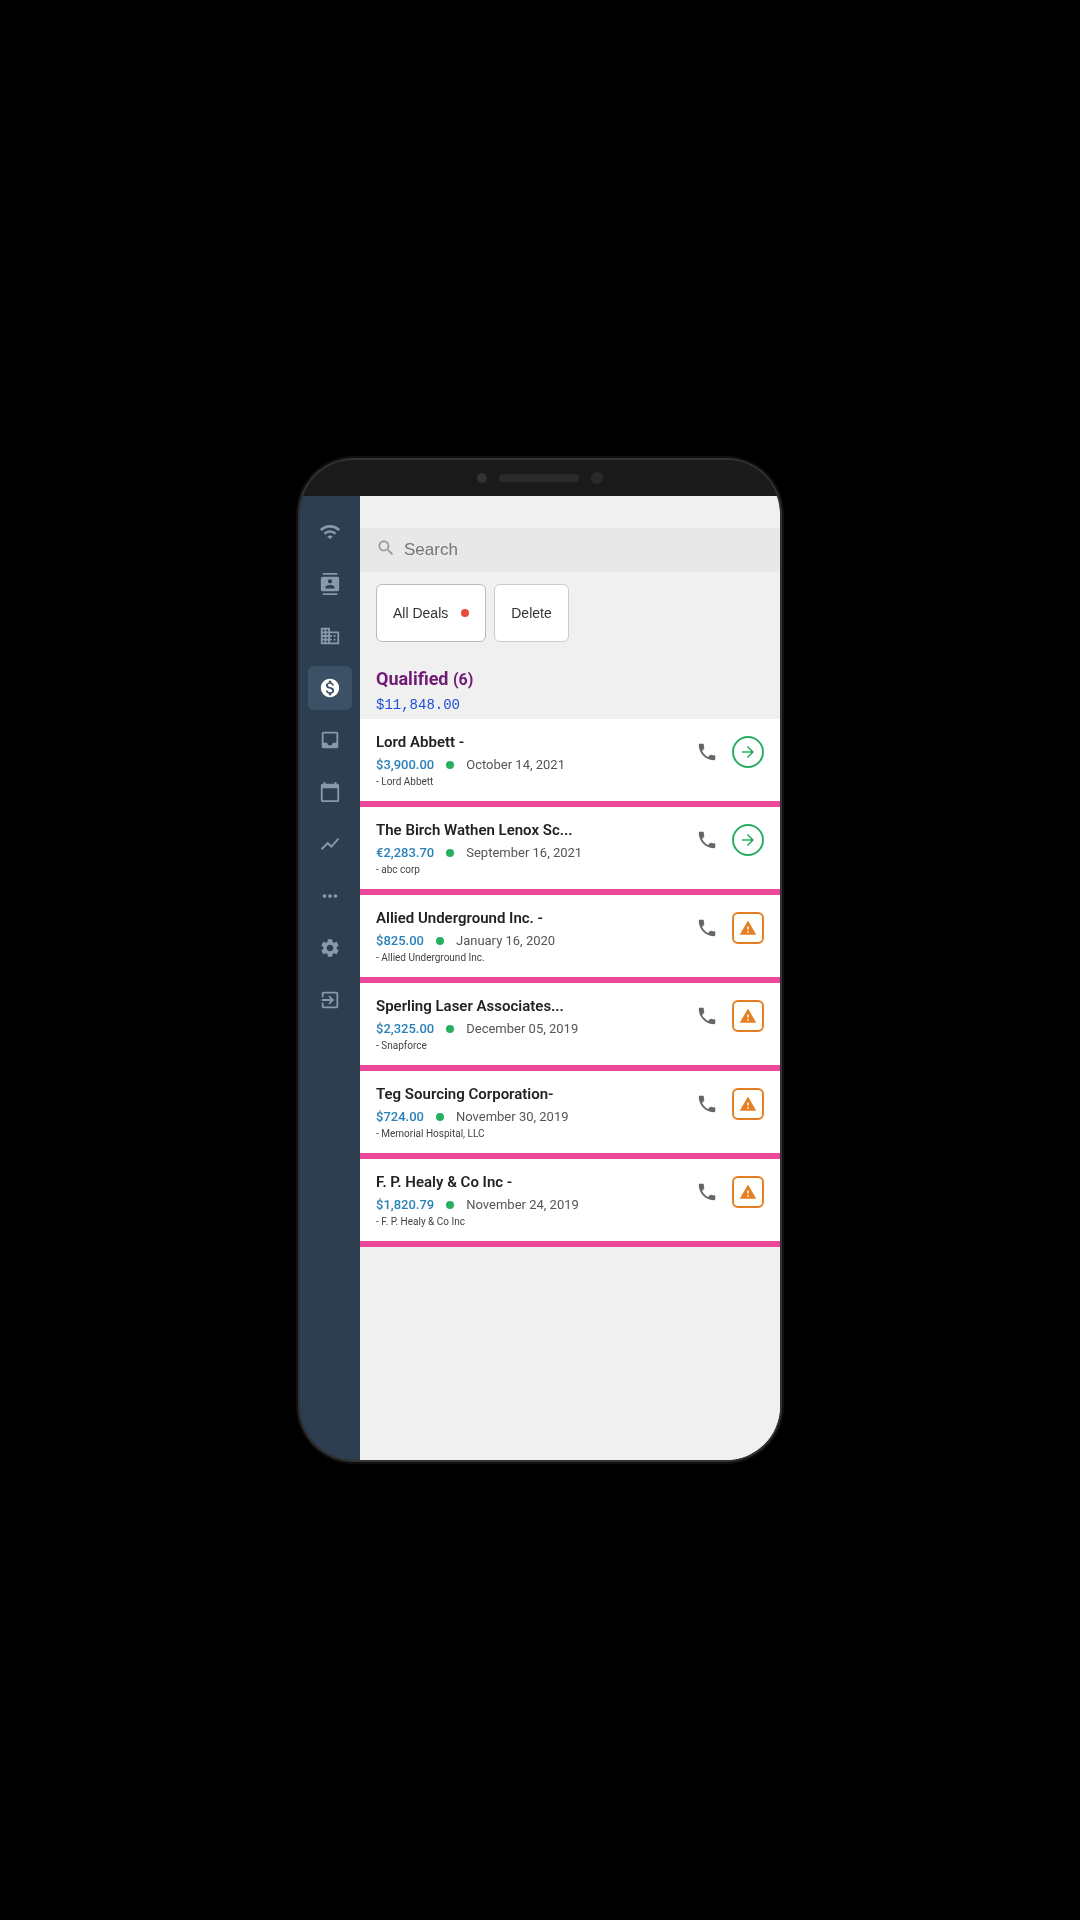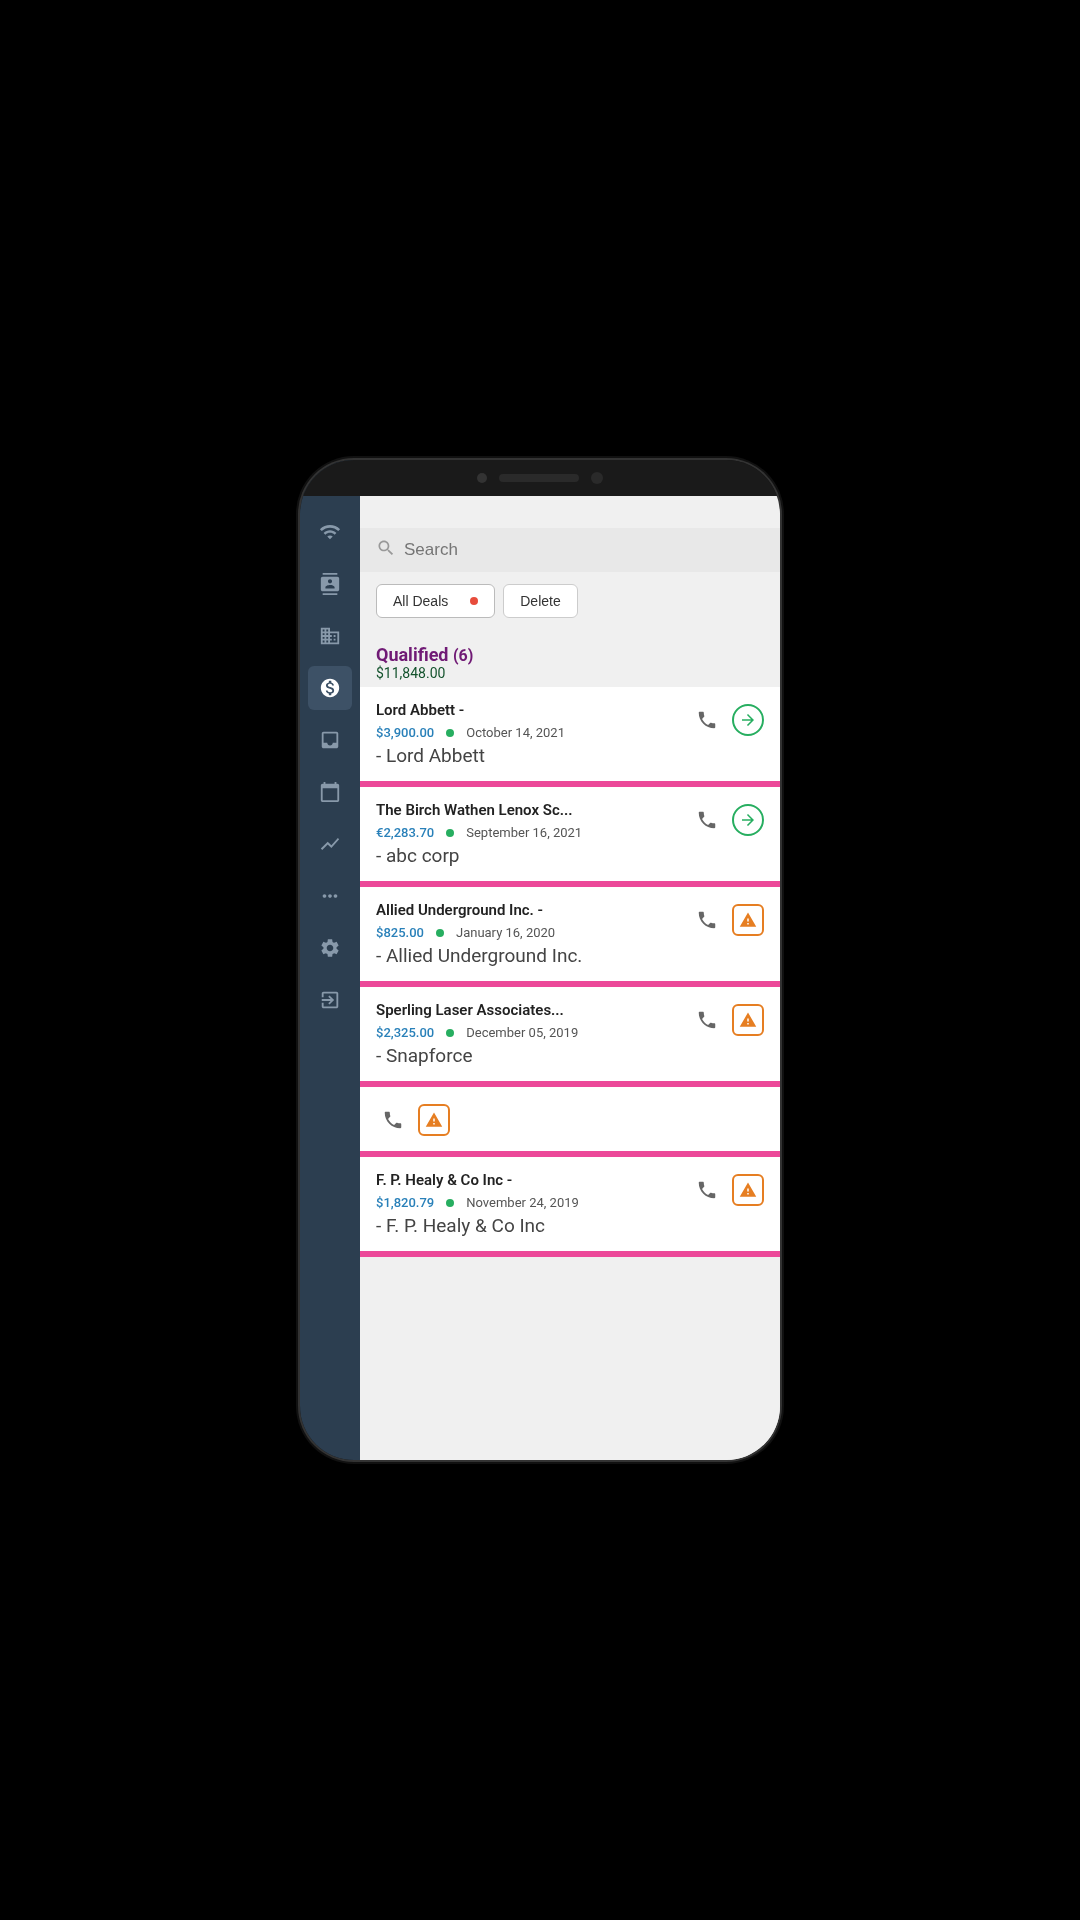--- a/index.html
+++ b/index.html
@@ -125,31 +125,31 @@
 
     
     .tabs-row {
       background: #f0f0f0;
       padding: 12px 16px;
       display: flex;
       gap: 8px;
     }
 
     .tab-btn {
-      padding: 8px 16px;
+      padding: 20px 16px;
       border-radius: 6px;
       border: 1.5px solid #ccc;
       background: #fff;
       font-size: 14px;
       font-weight: 500;
       color: #333;
       cursor: pointer;
       display: flex;
       align-items: center;
-      gap: 22px;
+      gap: 13px;
     }
 
     .tab-btn.active {
       background: #fff;
       border-color: #bbb;
     }
 
     .tab-dot {
       width: 8px;
       height: 8px;
@@ -175,22 +175,23 @@
       color: #222;
     }
 
     .section-title span {
       font-weight: 700;
       color: #701a75;
     }
 
     .section-amount {
       font-size: 14px;
-      color: #14532d;
-      margin-top: 0;
+      color: #1d4ed8;
+      margin-top: 8px;
+      font-family: Liberation Mono, monospace;
     }
 
     
     .deal-card {
       background: #fff;
       margin: 0;
       padding: 14px 16px;
       border-bottom: 6px solid #ec4899;
       display: flex;
       align-items: flex-start;
@@ -229,21 +230,21 @@
       background: #27ae60;
       flex-shrink: 0;
     }
 
     .deal-date {
       font-size: 13px;
       color: #555;
     }
 
     .deal-company {
-      font-size: 19px;
+      font-size: 10px;
       color: #444;
     }
 
     .deal-actions {
       display: flex;
       gap: 8px;
       align-items: center;
       padding-top: 2px;
     }
 
@@ -484,20 +485,29 @@
           </div>
           <div class="btn-warning">
             <svg viewBox="0 0 24 24" fill="#e67e22" style="width:18px;height:18px;">
                 <path d="M1 21h22L12 2 1 21zm12-3h-2v-2h2v2zm0-4h-2v-4h2v4z"></path>
               </svg>
           </div>
         </div>
       </div>
 
       <div class="deal-card">
+        <div class="deal-info">
+          <div class="deal-name">Teg Sourcing Corporation-</div>
+          <div class="deal-meta">
+            <span class="deal-amount">$724.00</span>
+            <span class="deal-status-dot"></span>
+            <span class="deal-date">November 30, 2019</span>
+          </div>
+          <div class="deal-company">- Memorial Hospital, LLC</div>
+        </div>
         <div class="deal-actions">
           <div class="action-btn">
             <svg viewBox="0 0 24 24" fill="#666">
                 <path d="M6.62 10.79c1.44 2.83 3.76 5.14 6.59 6.59l2.2-2.2c.27-.27.67-.36 1.02-.24 1.12.37 2.33.57 3.57.57.55 0 1 .45 1 1V20c0 .55-.45 1-1 1-9.39 0-17-7.61-17-17 0-.55.45-1 1-1h3.5c.55 0 1 .45 1 1 0 1.25.2 2.45.57 3.57.11.35.03.74-.25 1.02l-2.2 2.2z"></path>
               </svg>
           </div>
           <div class="btn-warning">
             <svg viewBox="0 0 24 24" fill="#e67e22" style="width:18px;height:18px;">
                 <path d="M1 21h22L12 2 1 21zm12-3h-2v-2h2v2zm0-4h-2v-4h2v4z"></path>
               </svg>

